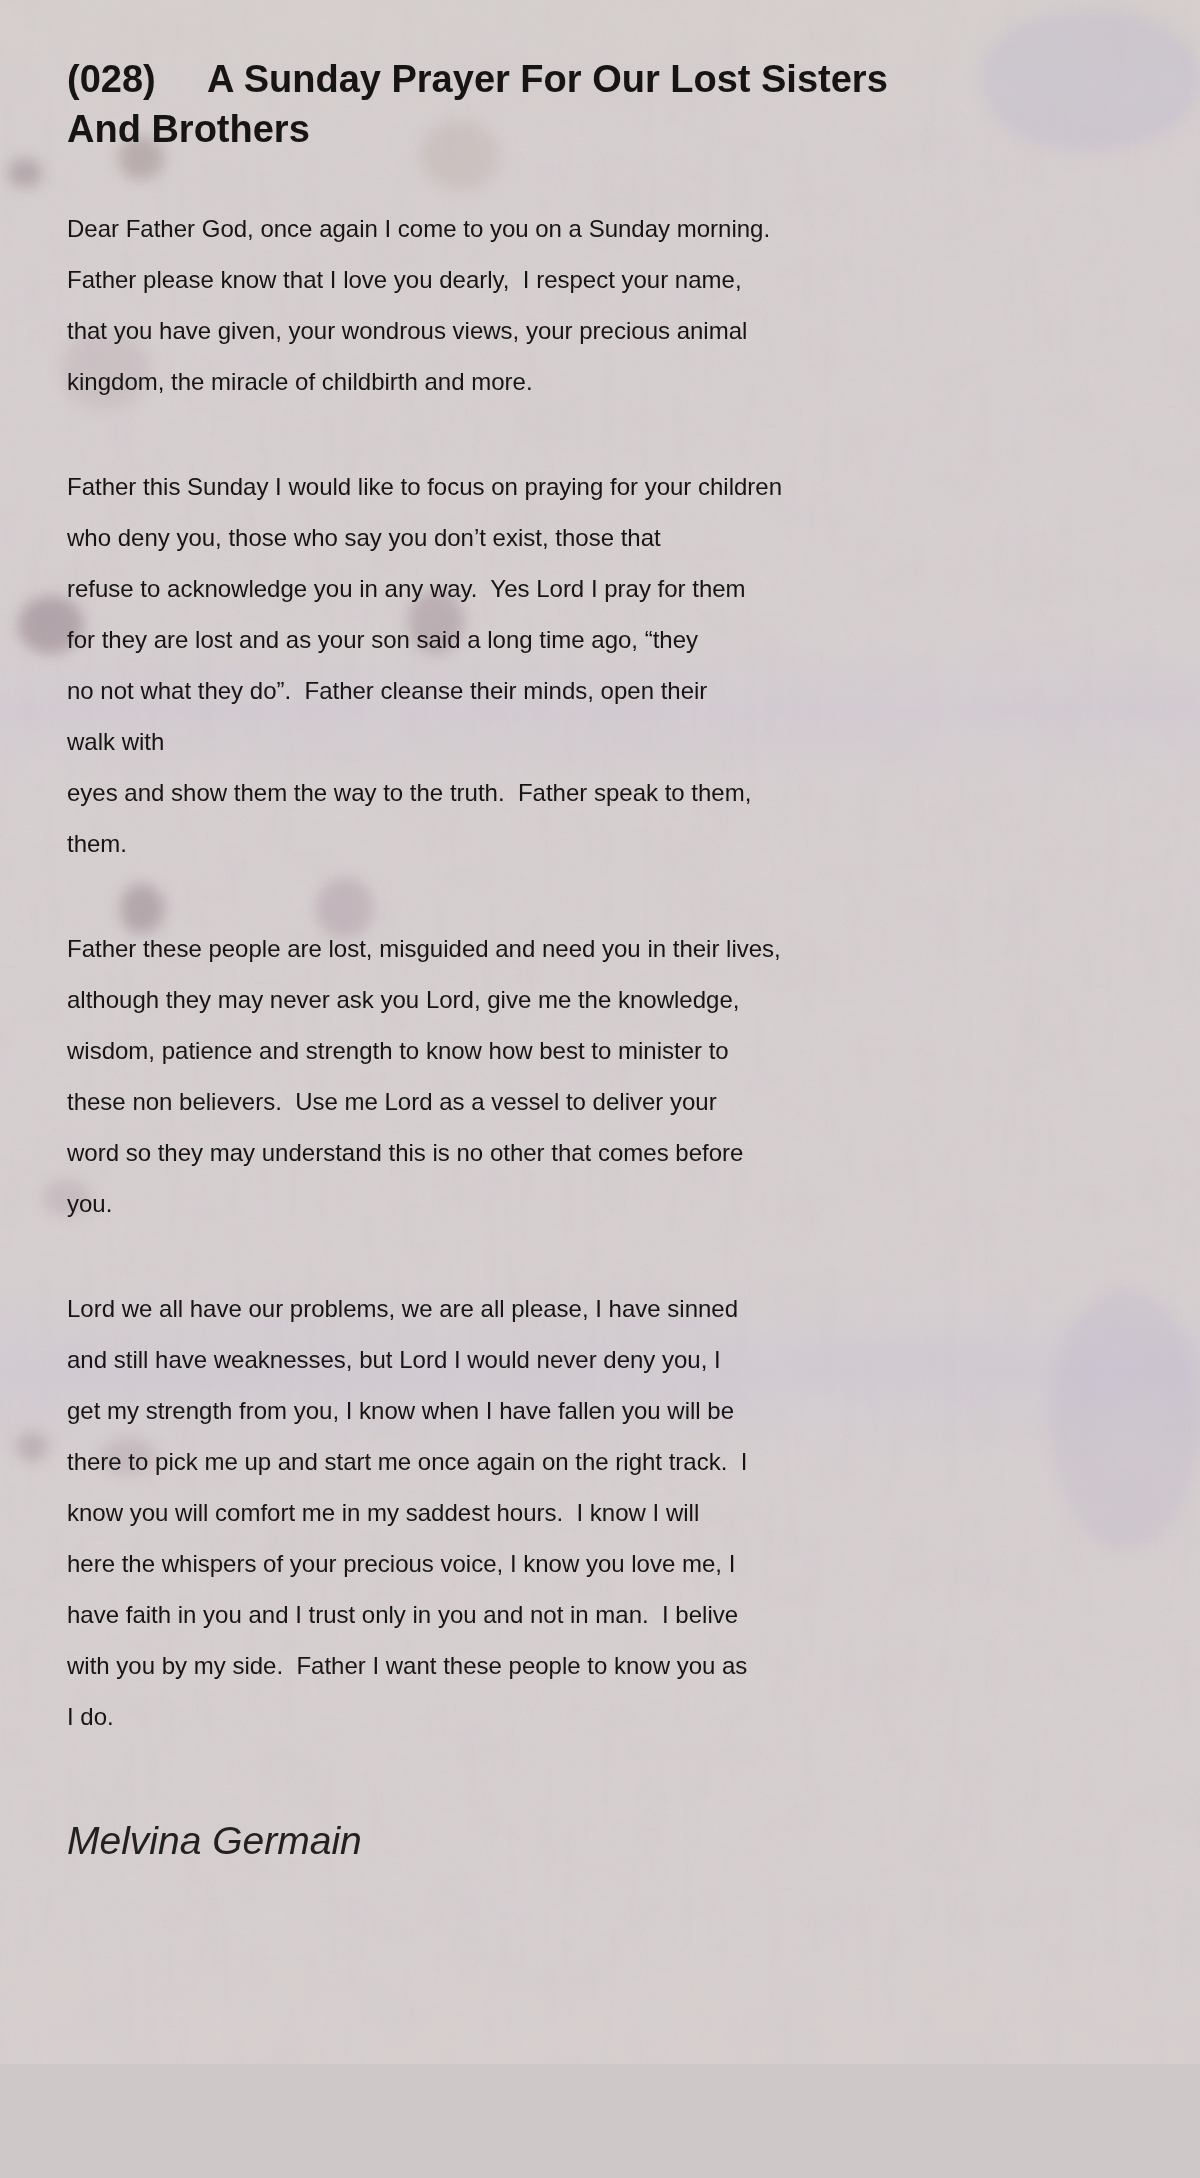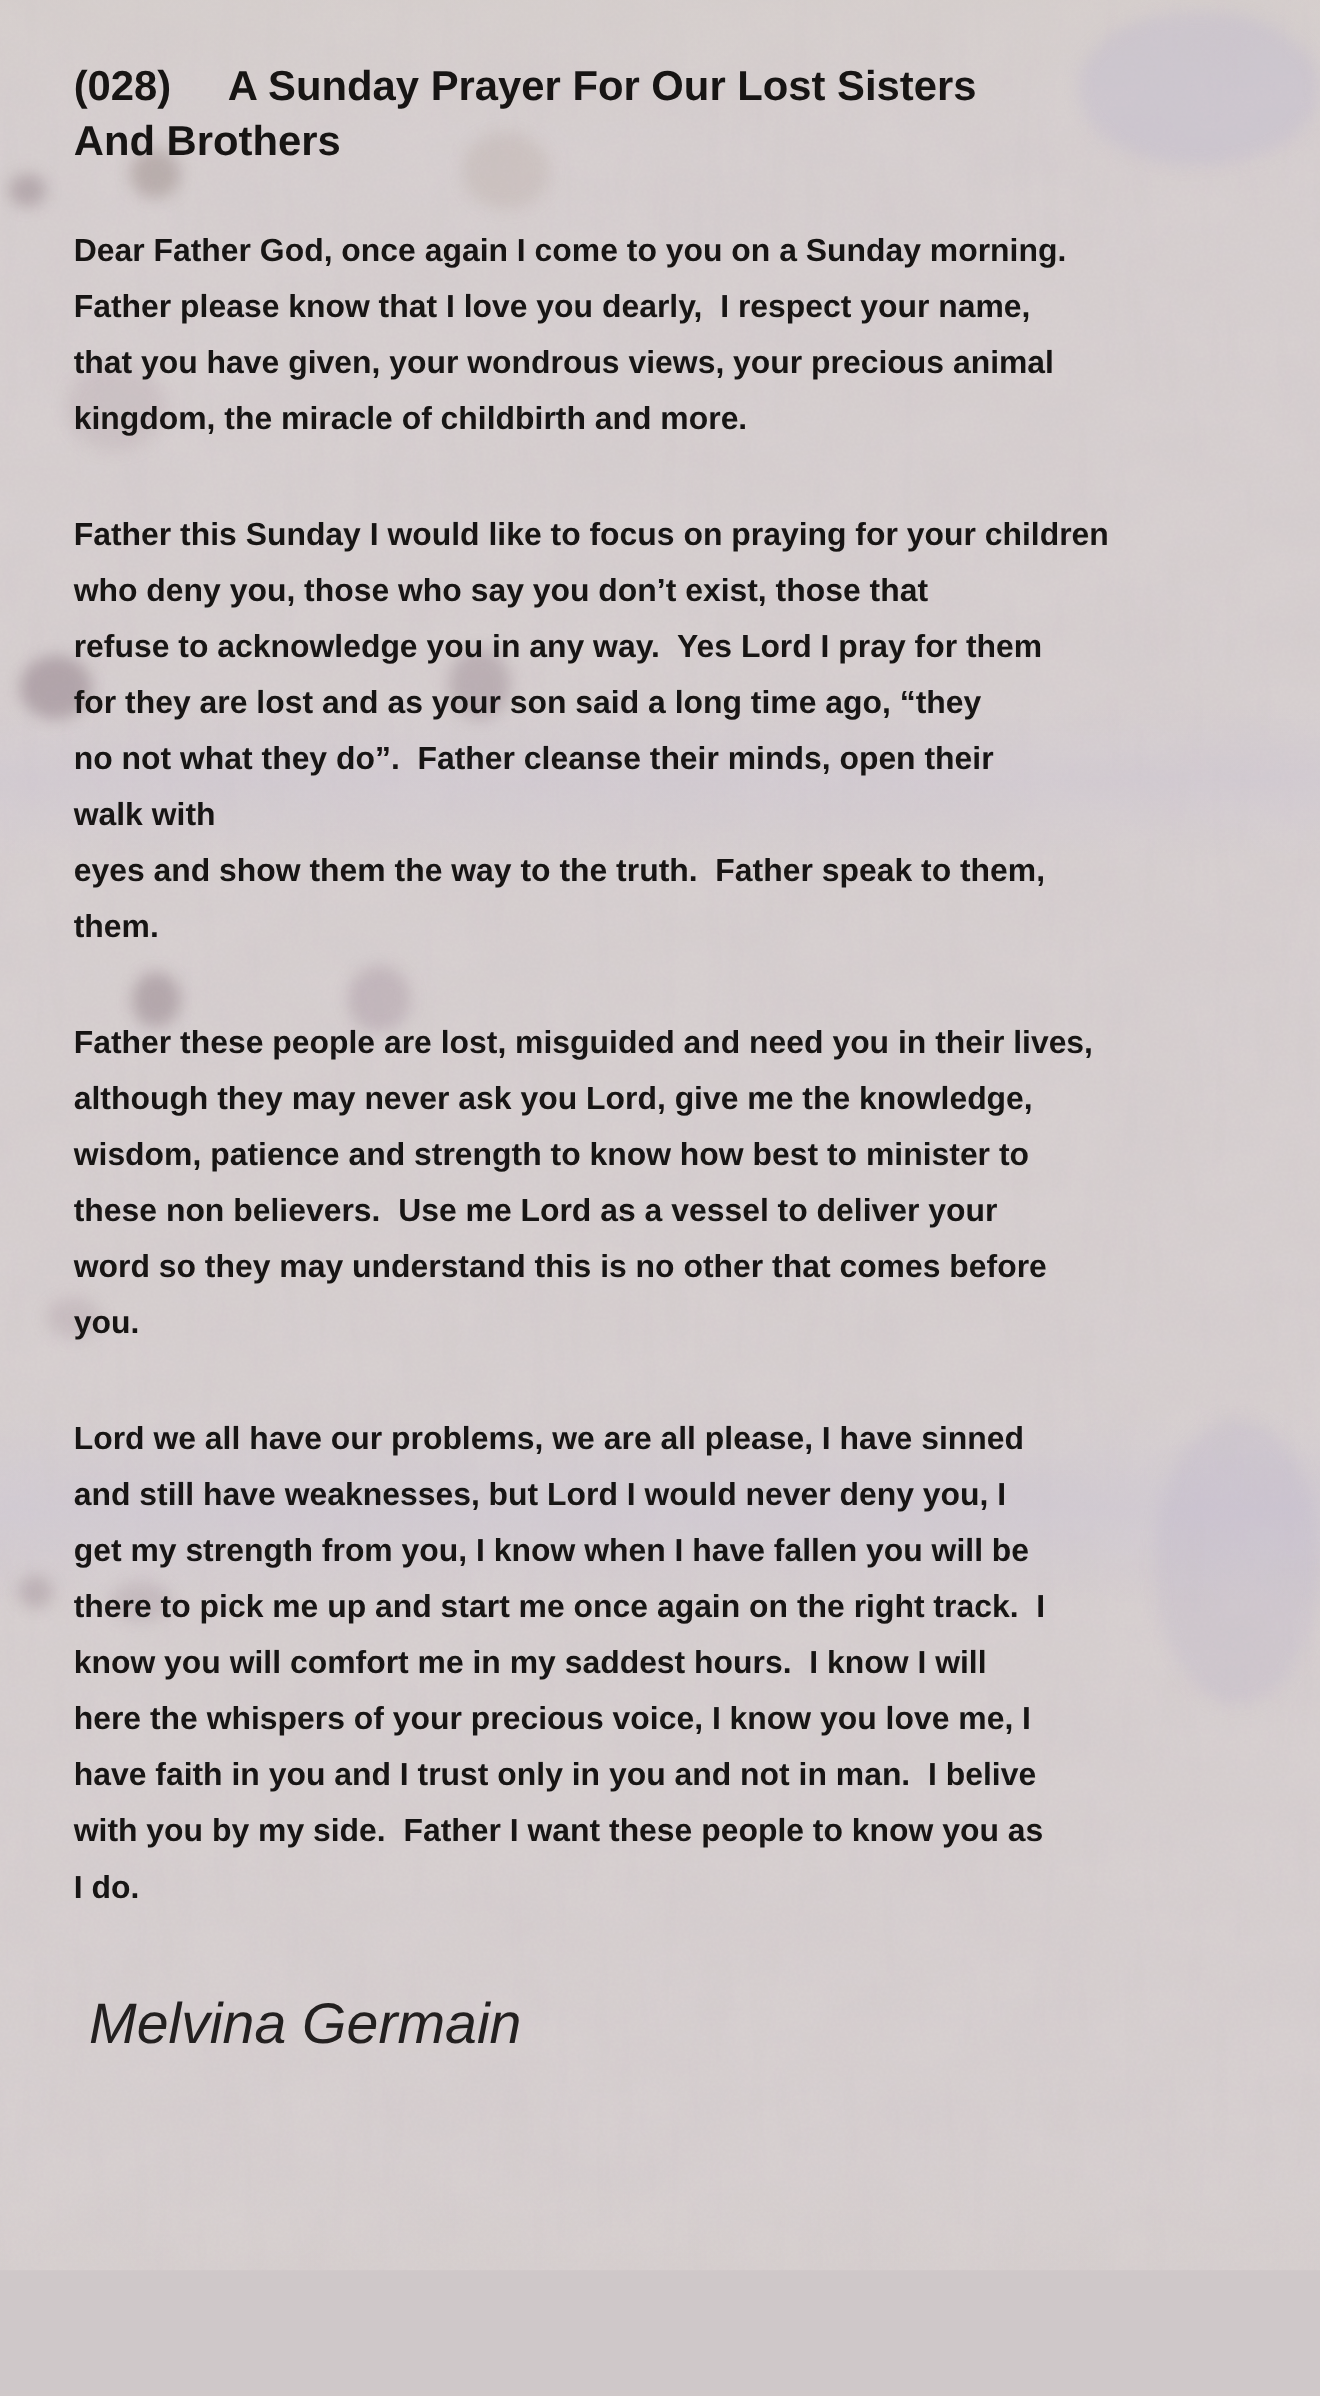--- a/index.html
+++ b/index.html
@@ -67,34 +67,33 @@
     line-height: 50px;
     font-size: 38px;
     font-weight: bold;
     white-space: pre;
   }
   .paragraph { margin: 0 0 54px 0; }
   .paragraph:last-child { margin-bottom: 0; }
   .poem-line {
     height: 51px;
     line-height: 51px;
-    font-size: 29px;
-    font-weight: bold;
+    font-size: 24px;
+    font-weight: normal;
     white-space: pre;
   }
   .author {
     margin-top: 73px;
     height: 51px;
     line-height: 51px;
-    font-size: 52px;
+    font-size: 39px;
     font-style: italic;
     font-weight: normal;
     white-space: pre;
     color: #232020;
-    margin-left: 14px;
   }
 </style>
 </head>
 <body>
 
 <div class="page">
 
   <svg class="texture-svg" width="1200" height="2178" viewBox="0 0 1200 2178" xmlns="http://www.w3.org/2000/svg">
     <defs>
       <filter id="marble" x="0" y="0" width="100%" height="100%">

